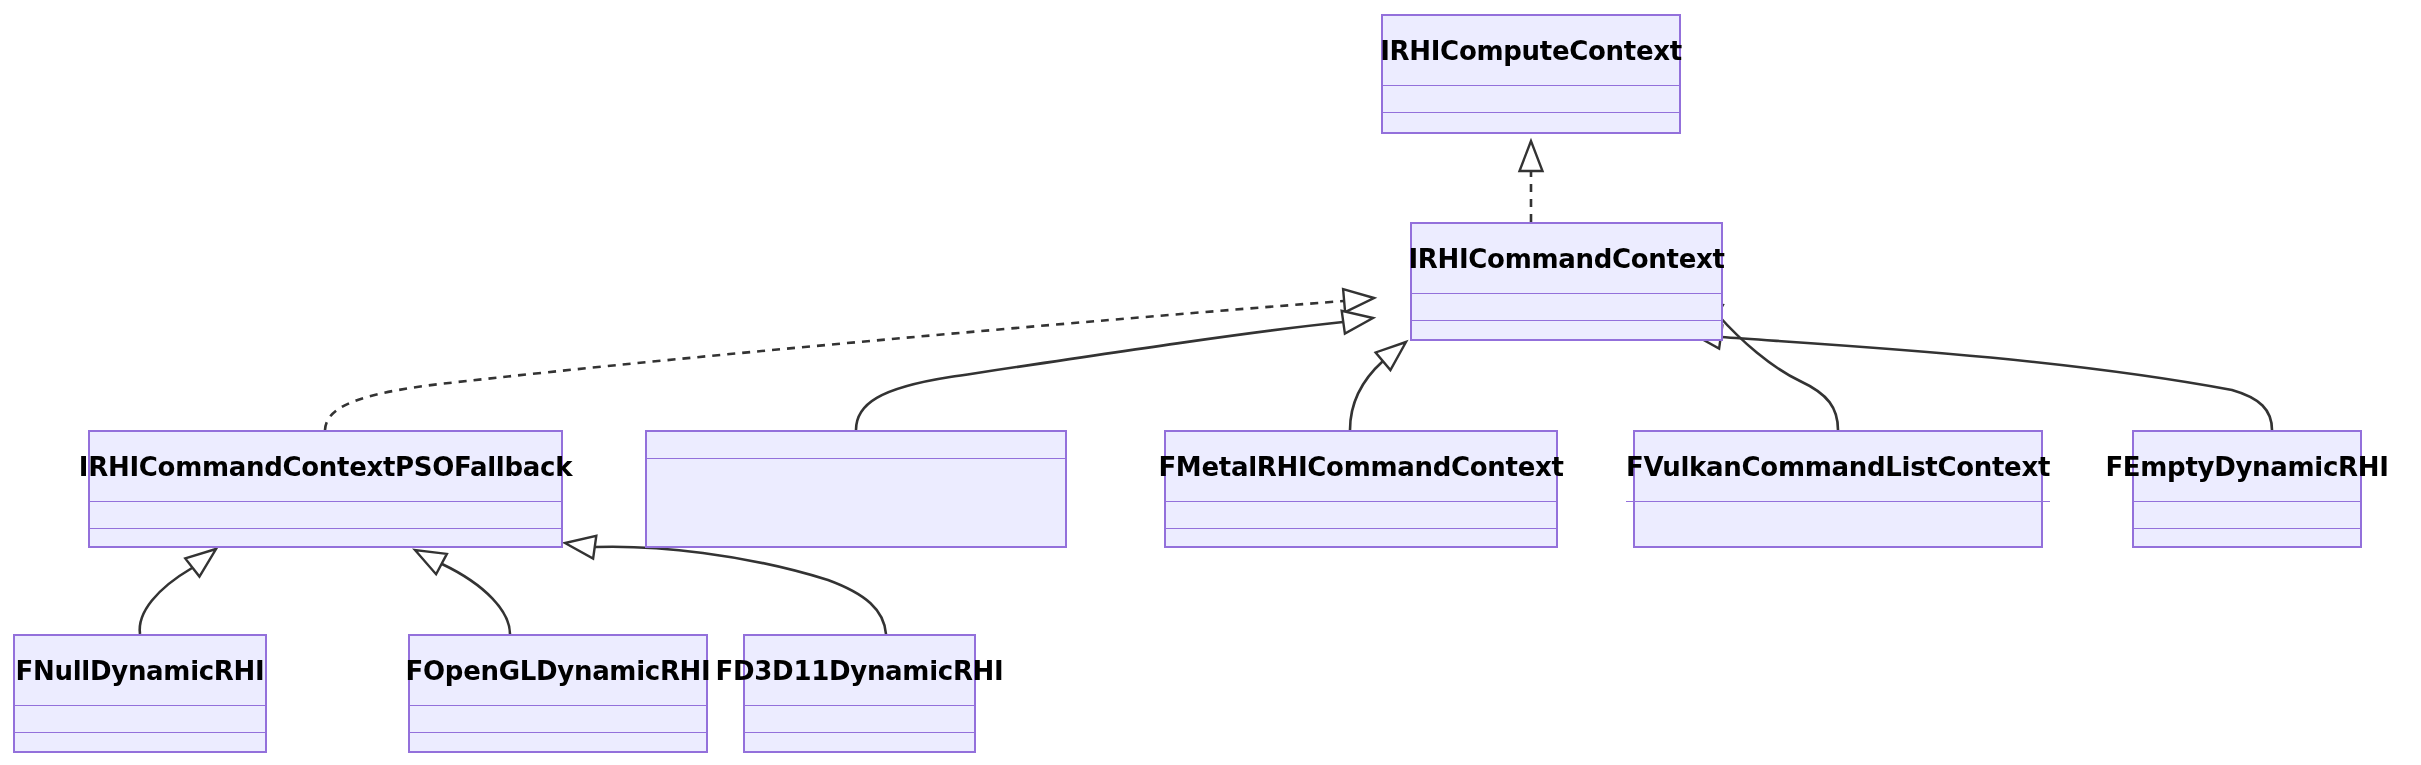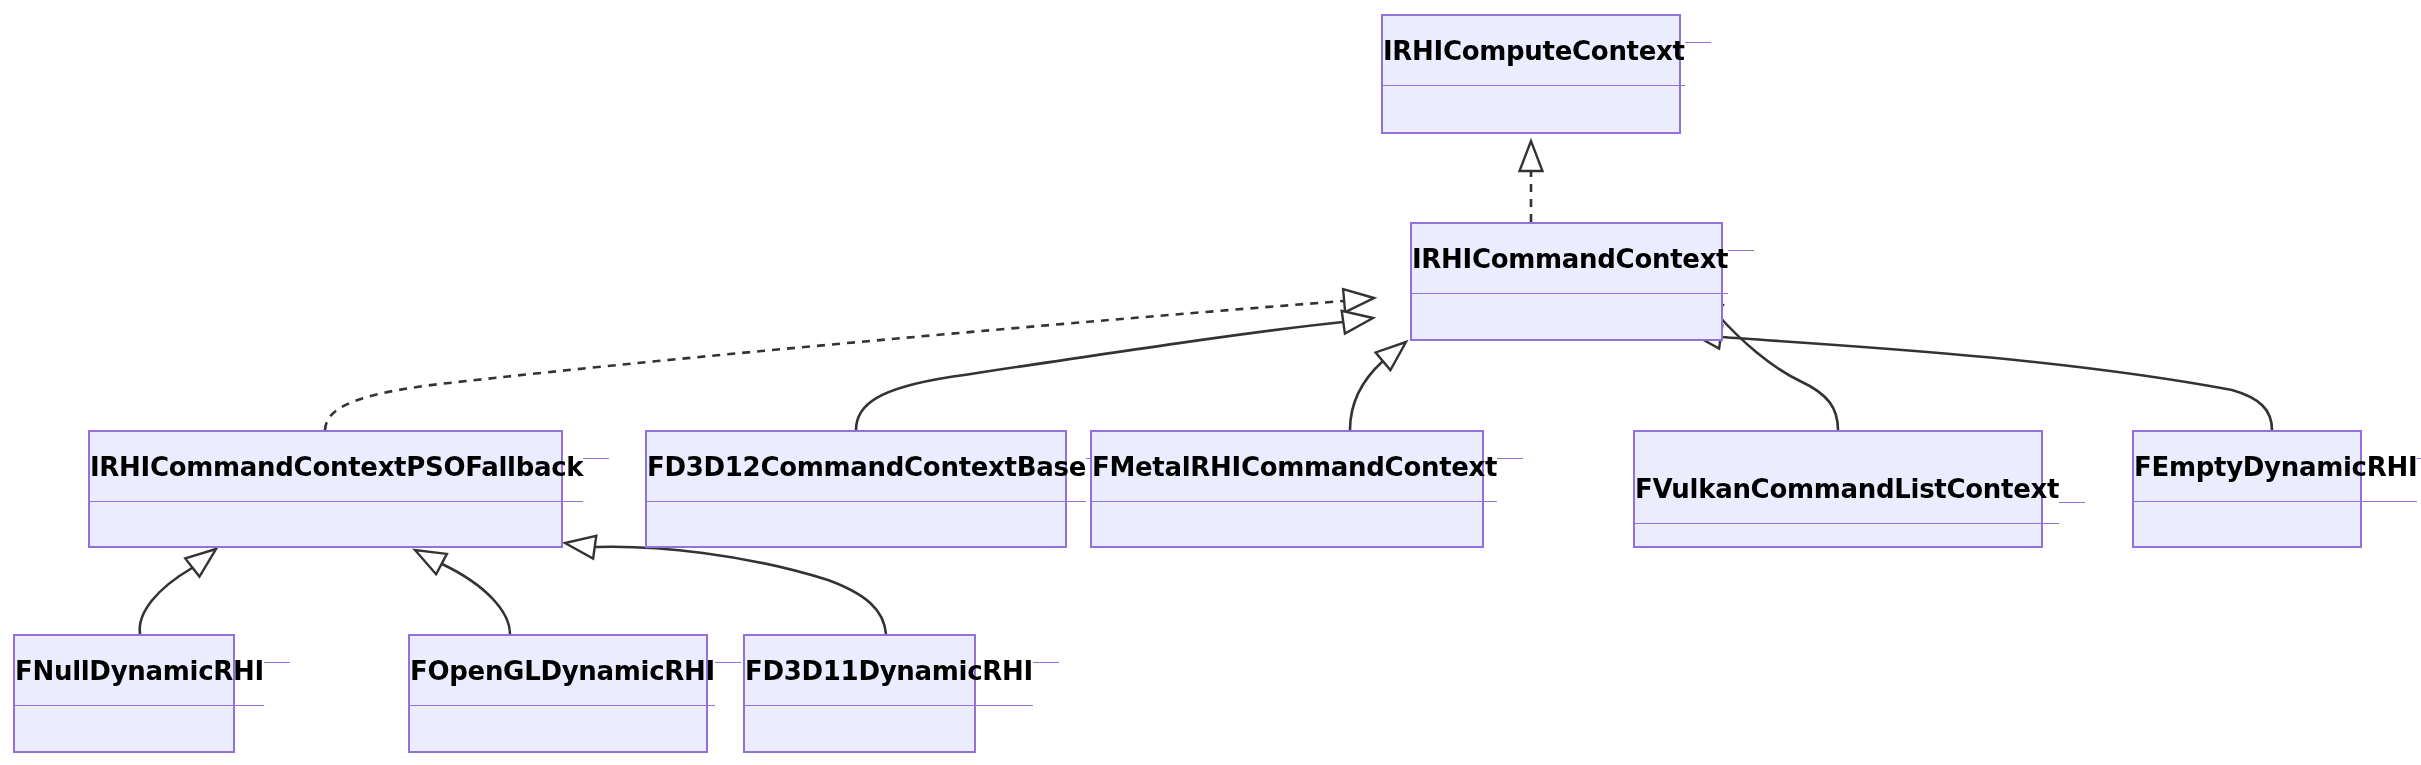--- a/index.html
+++ b/index.html
@@ -13,21 +13,21 @@
     font-family:"DejaVu Sans","Liberation Sans",sans-serif;
   }
   #edge-layer{position:absolute;left:0;top:0;width:2421px;height:765px;}
   #edge-layer path.edge{fill:none;stroke:var(--edge);stroke-width:2.6px;}
   #edge-layer path.dashed{stroke-dasharray:8 7;}
   #edge-layer path.arrowhead{fill:#ffffff;stroke:var(--edge);stroke-width:2.4px;stroke-linejoin:miter;}
   .class-node{
     position:absolute; box-sizing:border-box;
     background:var(--node-fill);
     border:2.5px solid var(--node-border);
-    display:flex; flex-direction:row;
+    display:flex; flex-direction:column;
   }
   .class-title{
     height:69px; flex:0 0 69px;
     display:flex; align-items:center; justify-content:center;
     font-weight:bold; font-size:26px; color:var(--text);
     white-space:nowrap; border-bottom:1.5px solid var(--node-border);
     letter-spacing:-0.3px;
   }
   .cmp-fields{height:26px; flex:0 0 26px; border-bottom:1.5px solid var(--node-border);}
   .cmp-methods{flex:1 1 auto;}
@@ -66,40 +66,39 @@
         <div class="class-title">IRHICommandContext</div>
         <div class="cmp-fields"></div>
         <div class="cmp-methods"></div>
       </div>
       <div class="class-node" style="left: 88px; top: 430px; width: 475px; height: 118px;">
         <div class="class-title">IRHICommandContextPSOFallback</div>
         <div class="cmp-fields"></div>
         <div class="cmp-methods"></div>
       </div>
       <div class="class-node" style="left: 645px; top: 430px; width: 422px; height: 118px;">
-        <div class="class-title">FD3D12CommandContextBase</div>
         <div class="cmp-fields"></div>
         <div class="cmp-methods"></div>
       </div>
-      <div class="class-node" style="left: 1090px; top: 430px; width: 394px; height: 118px;">
+      <div class="class-node" style="left: 1164px; top: 430px; width: 394px; height: 118px;">
         <div class="class-title">FMetalRHICommandContext</div>
         <div class="cmp-fields"></div>
         <div class="cmp-methods"></div>
       </div>
       <div class="class-node" style="left: 1633px; top: 430px; width: 410px; height: 118px; align-items: center;">
         <div class="class-title">FVulkanCommandListContext</div>
         <div class="cmp-fields"></div>
         <div class="cmp-methods"></div>
       </div>
       <div class="class-node" style="left: 2132px; top: 430px; width: 230px; height: 118px;">
         <div class="class-title">FEmptyDynamicRHI</div>
         <div class="cmp-fields"></div>
         <div class="cmp-methods"></div>
       </div>
-      <div class="class-node" style="left: 13px; top: 634px; width: 222px; height: 119px;">
+      <div class="class-node" style="left: 13px; top: 634px; width: 254px; height: 119px;">
         <div class="class-title">FNullDynamicRHI</div>
         <div class="cmp-fields"></div>
         <div class="cmp-methods"></div>
       </div>
       <div class="class-node" style="left: 360px; top: 634px; width: 300px; height: 119px; margin-left: 48px;">
         <div class="class-title">FOpenGLDynamicRHI</div>
         <div class="cmp-fields"></div>
         <div class="cmp-methods"></div>
       </div>
       <div class="class-node" style="left: 743px; top: 634px; width: 233px; height: 119px;">

